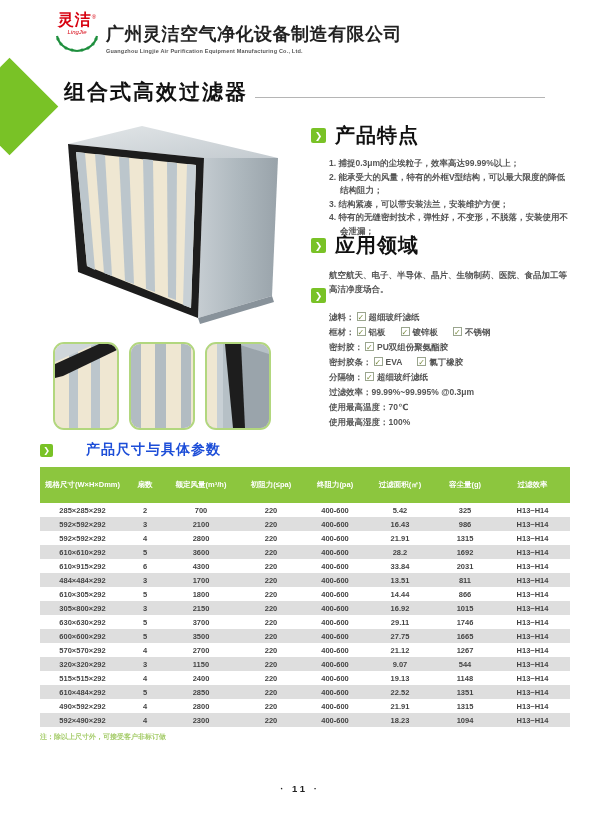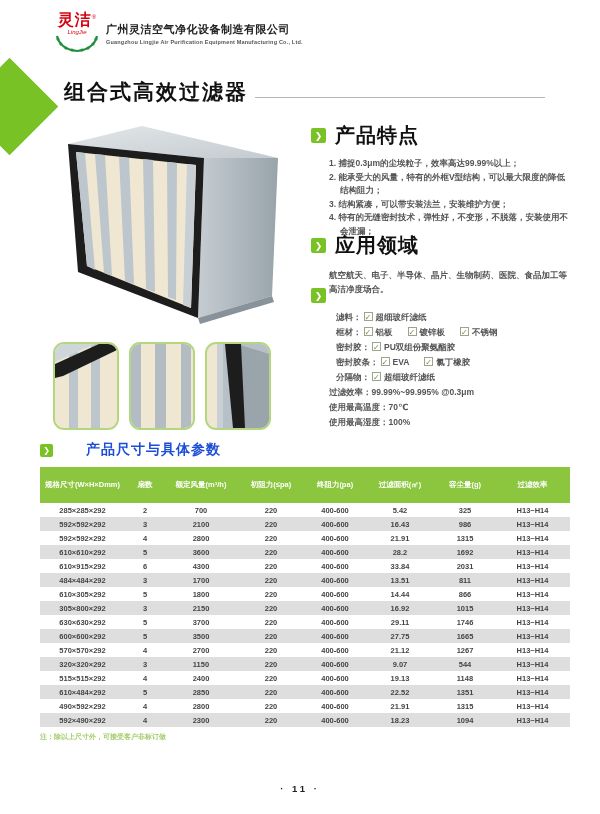--- a/index.html
+++ b/index.html
@@ -5,21 +5,21 @@
   html,body{margin:0;padding:0;background:#fff;}
   .page{position:relative;width:600px;height:814px;margin:0 auto;background:#fff;overflow:hidden;
         font-family:"Liberation Sans","DejaVu Sans",sans-serif;color:#333;}
 
   
   .logo{position:absolute;left:50px;top:12px;width:54px;text-align:center;line-height:1;}
   .logo-cn{font-size:16px;font-weight:bold;color:var(--logoRed,#d7000f);letter-spacing:1px;}
   .logo-reg{font-size:6px;vertical-align:super;color:var(--logoRed,#d7000f);}
   .logo-script{font-size:6px;color:var(--logoRed,#d7000f);font-style:italic;margin-top:1px;}
   .company{position:absolute;left:106px;top:22px;}
-  .company-cn{font-size:11px;font-weight:bold;color:#222;letter-spacing:0.5px;}
+  .company-cn{font-size:18px;font-weight:bold;color:#222;letter-spacing:0.5px;}
   .company-en{font-size:5.5px;color:#555;font-weight:bold;margin-top:2px;letter-spacing:0.2px;}
 
   .diamond{position:absolute;left:-25px;top:72px;width:69px;height:69px;
            background:var(--accent,#79c226);transform:rotate(45deg);}
 
   .title-row{position:absolute;left:64px;top:78px;}
   .page-title{font-size:21px;font-weight:bold;color:#111;letter-spacing:2px;}
   .title-rule{position:absolute;left:255px;top:97px;width:290px;height:1px;background:#b5b5b5;}
 
   
@@ -37,21 +37,21 @@
   .arrow-ic::after{content:"❯";}
   .arrow-ic.small{width:13px;height:13px;font-size:8px;}
   .sec-title{font-size:20px;font-weight:bold;color:#111;letter-spacing:1px;}
   .feature-list{margin:8px 0 0 0;padding:0 0 0 18px;list-style:none;font-size:8.5px;color:#555;
                 line-height:1.6;font-weight:bold;}
   .feature-list li{padding-left:11px;text-indent:-11px;}
   .app-text{margin-top:9px;padding-left:18px;font-size:8.5px;color:#555;line-height:1.7;font-weight:bold;}
 
   .mat-rows{margin-top:7px;padding-left:18px;font-size:8.5px;color:#555;font-weight:bold;}
   .mat-row{height:15px;line-height:15px;white-space:nowrap;}
-  .mat-label{margin-right:2px;margin-left:7px;}
+  .mat-label{margin-right:2px;}
   .mat-opt{margin-right:15px;}
   .cb{display:inline-block;width:7px;height:7px;border:1px solid #9aa58e;margin:0 3px 0 0;
       position:relative;vertical-align:-1px;background:#fff;}
   .cb::after{content:"✓";position:absolute;left:0px;top:-3px;font-size:8px;color:#7a8c3f;}
 
   
   .table-sec{position:absolute;left:40px;top:441px;width:530px;}
   .table-head{display:flex;align-items:center;gap:9px;margin-bottom:8px;}
   .table-title{font-size:14px;font-weight:bold;color:#1d4ed8;letter-spacing:1px;margin-left:24px;}
   table{border-collapse:collapse;table-layout:fixed;width:530px;}

